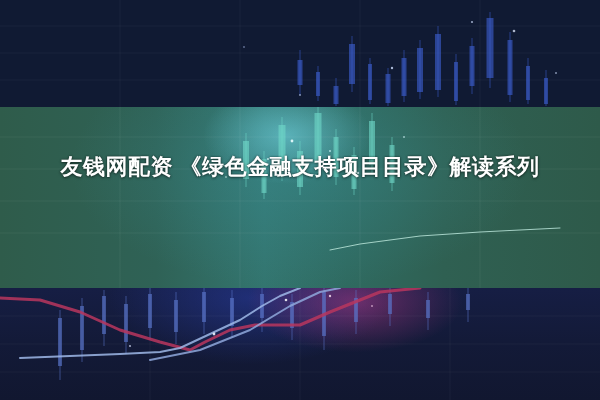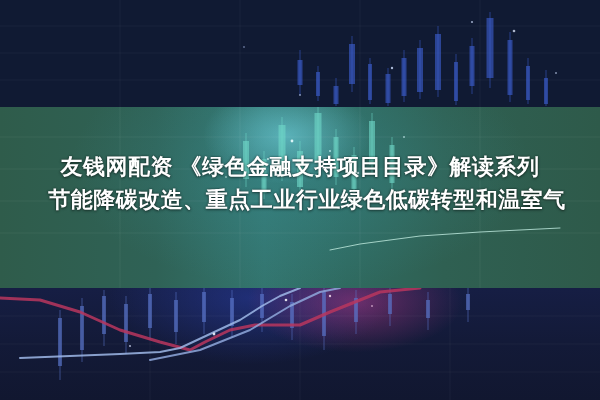--- a/index.html
+++ b/index.html
@@ -242,16 +242,15 @@
         <circle cx="130" cy="58" r="1.1" fill="#dde6ff" opacity="0.7"></circle>
         <circle cx="286" cy="12" r="1.3" fill="#ffffff" opacity="0.85"></circle>
         <circle cx="330" cy="8" r="1.2" fill="#ffe6f6" opacity="0.8"></circle>
         <circle cx="372" cy="18" r="1.0" fill="#ffd9f0" opacity="0.6"></circle>
       </g>
     </svg>
   </div>
 
   <div id="headline">
     <span class="line line-1">友钱网配资 《绿色金融支持项目目录》解读系列</span>
-    <span class="line line-2">节能降碳改造、重点工业行业绿色低碳转型和温室气</span>
   </div>
 
 </div>
 
 </body></html>

